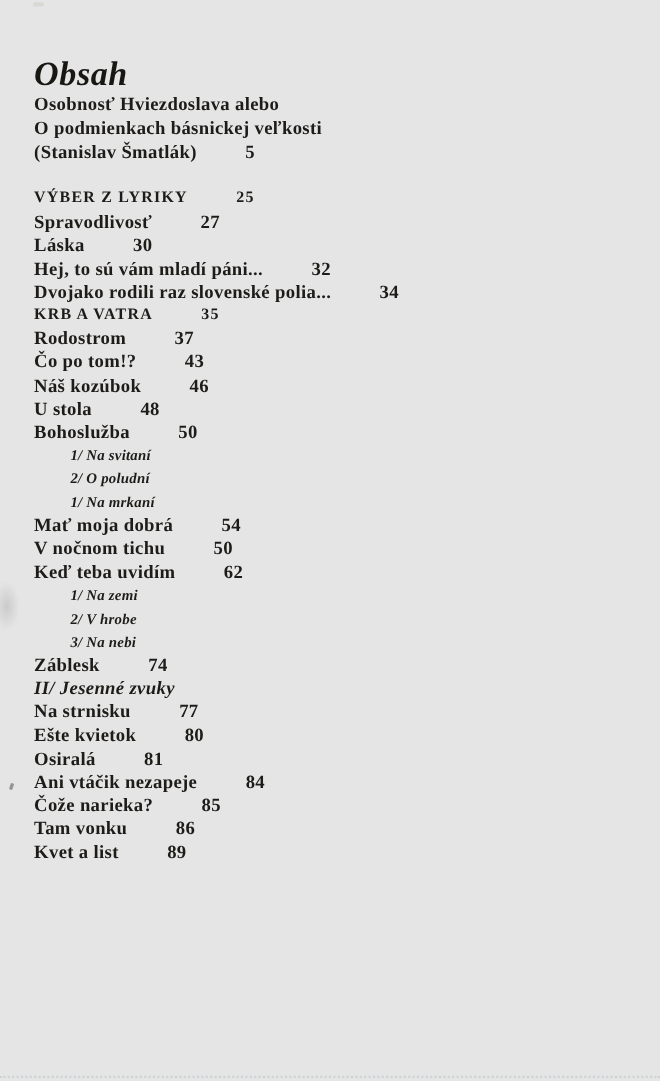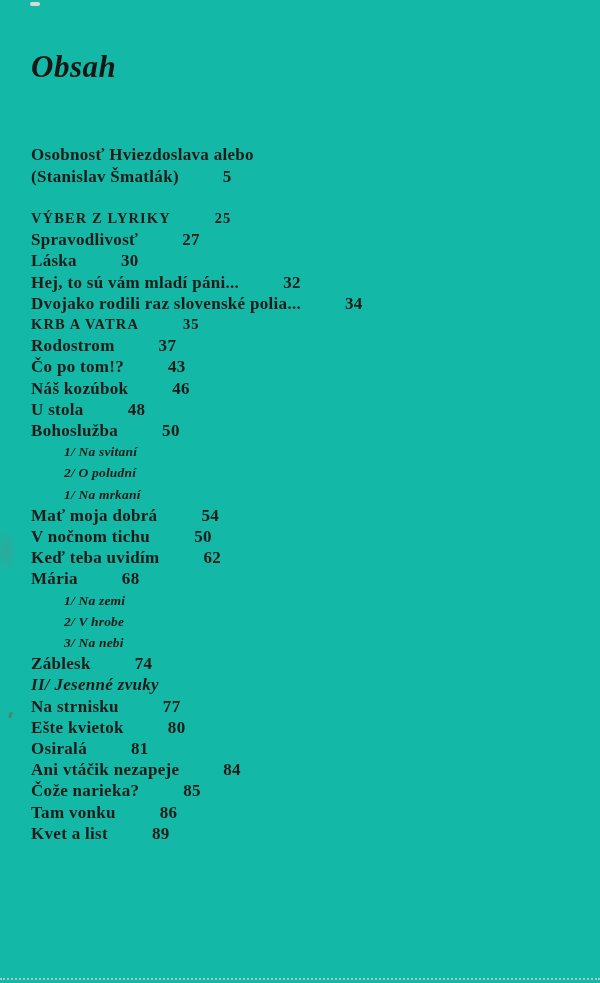--- a/index.html
+++ b/index.html
@@ -4,42 +4,41 @@
 <style>
   html, body {
     margin: 0;
     padding: 0;
     background: #ffffff;
   }
   .page {
     position: relative;
     width: 600px;
     height: 983px;
-    background: #14b8a6;
+    background: #e5e5e5;
     overflow: hidden;
     font-family: "Liberation Serif", "DejaVu Serif", serif;
     color: #1d1c19;
   }
   .content {
     position: absolute;
     left: 31px;
     top: 50px;
     right: 10px;
   }
   .doc-title {
     margin: 0;
     font-size: 31px;
     line-height: 34px;
     font-style: italic;
     font-weight: 600;
     letter-spacing: 0.5px;
     color: #181713;
   }
   .toc {
-    margin-top: 60px;
   }
   .line {
     line-height: 21.2px;
     font-size: 17px;
     font-weight: bold;
     letter-spacing: 0.3px;
     white-space: nowrap;
   }
   .line.intro {
     line-height: 22px;
@@ -109,39 +108,39 @@
 <div class="page">
   <div class="top-speck"></div>
   <div class="smudge"></div>
   <div class="speck"></div>
 
   <div class="content">
     <h1 class="doc-title">Obsah</h1>
 
     <div class="toc">
         <div class="line intro"><span>Osobnosť Hviezdoslava alebo</span></div>
+        <div class="line intro"><span>O podmienkach básnickej veľkosti</span></div>
         <div class="line intro"><span>(Stanislav Šmatlák)</span><span class="pagenum">5</span></div>
         <div class="line caps gap-before"><span>VÝBER Z LYRIKY</span><span class="pagenum">25</span></div>
         <div class="line normal"><span>Spravodlivosť</span><span class="pagenum">27</span></div>
         <div class="line normal"><span>Láska</span><span class="pagenum">30</span></div>
         <div class="line normal"><span>Hej, to sú vám mladí páni...</span><span class="pagenum">32</span></div>
         <div class="line normal"><span>Dvojako rodili raz slovenské polia...</span><span class="pagenum">34</span></div>
         <div class="line caps"><span>KRB A VATRA</span><span class="pagenum">35</span></div>
         <div class="line normal"><span>Rodostrom</span><span class="pagenum">37</span></div>
         <div class="line normal"><span>Čo po tom!?</span><span class="pagenum">43</span></div>
         <div class="line normal"><span>Náš kozúbok</span><span class="pagenum">46</span></div>
         <div class="line normal"><span>U stola</span><span class="pagenum">48</span></div>
         <div class="line normal"><span>Bohoslužba</span><span class="pagenum">50</span></div>
         <div class="line sub"><span>1/ Na svitaní</span></div>
         <div class="line sub"><span>2/ O poludní</span></div>
         <div class="line sub"><span>1/ Na mrkaní</span></div>
         <div class="line normal"><span>Mať moja dobrá</span><span class="pagenum">54</span></div>
         <div class="line normal"><span>V nočnom tichu</span><span class="pagenum">50</span></div>
         <div class="line normal"><span>Keď teba uvidím</span><span class="pagenum">62</span></div>
-        <div class="line normal"><span>Mária</span><span class="pagenum">68</span></div>
         <div class="line sub"><span>1/ Na zemi</span></div>
         <div class="line sub"><span>2/ V hrobe</span></div>
         <div class="line sub"><span>3/ Na nebi</span></div>
         <div class="line normal"><span>Záblesk</span><span class="pagenum">74</span></div>
         <div class="line section"><span>II/ Jesenné zvuky</span></div>
         <div class="line normal"><span>Na strnisku</span><span class="pagenum">77</span></div>
         <div class="line normal"><span>Ešte kvietok</span><span class="pagenum">80</span></div>
         <div class="line normal"><span>Osiralá</span><span class="pagenum">81</span></div>
         <div class="line normal"><span>Ani vtáčik nezapeje</span><span class="pagenum">84</span></div>
         <div class="line normal"><span>Čože narieka?</span><span class="pagenum">85</span></div>

